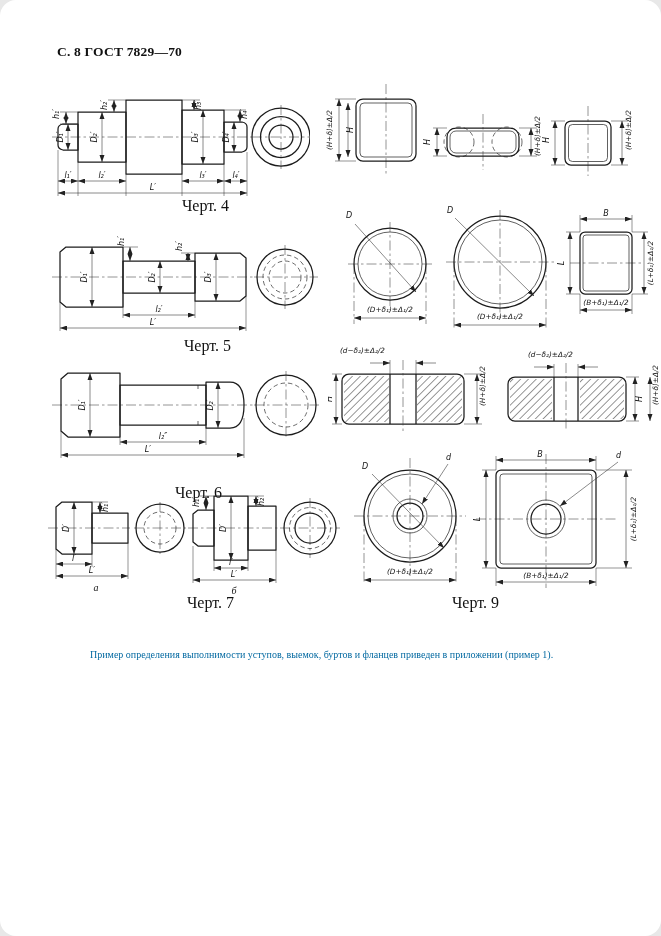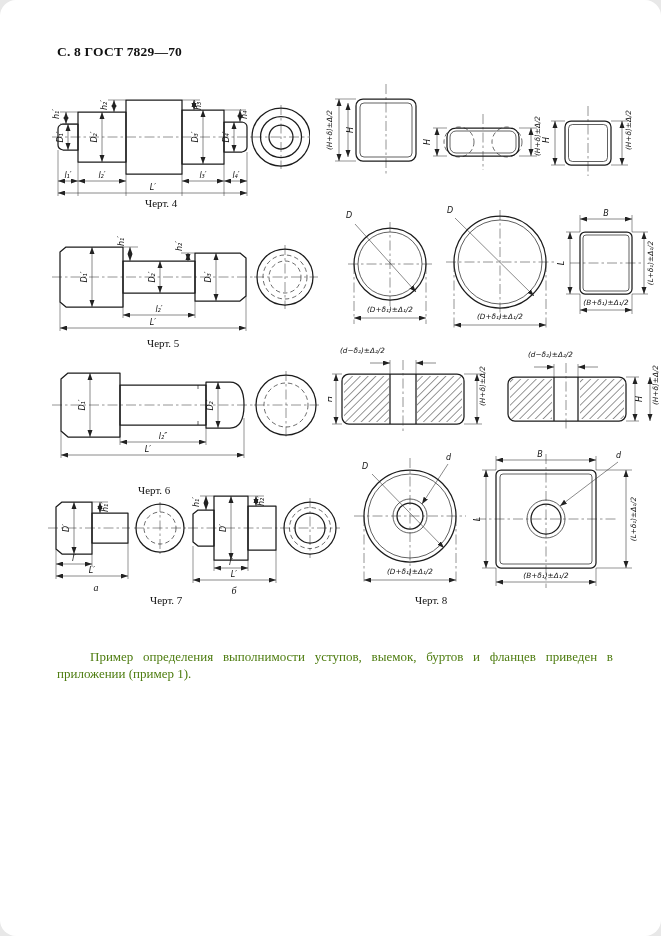--- a/index.html
+++ b/index.html
@@ -1,31 +1,31 @@
 <!DOCTYPE html>
 <html><head>
 <meta charset="utf-8">
 <style>
   html,body{margin:0;padding:0;background:#e8e8e8;}
   #page{position:relative;width:661px;height:936px;background:#ffffff;overflow:hidden;
         font-family:"Liberation Serif",serif;color:#111;border-radius:16px;}
   #header{position:absolute;left:57px;top:44px;font-weight:bold;font-size:13.5px;letter-spacing:.2px;}
-  .caption{position:absolute;width:84px;text-align:left;font-size:11px;color:#111;}
+  .caption{position:absolute;width:84px;text-align:right;font-size:16px;color:#111;}
   .fig{position:absolute;}
   .ol{fill:none;stroke:#1c1c1c;stroke-width:1.25;stroke-linejoin:round;}
   .ol2{fill:none;stroke:#1c1c1c;stroke-width:.7;}
   .dim{stroke:#2b2b2b;stroke-width:.55;fill:none;}
   .ext{stroke:#2b2b2b;stroke-width:.5;}
   .cl{stroke:#3a3a3a;stroke-width:.55;stroke-dasharray:10 3 2.5 3;fill:none;}
   .dash{fill:none;stroke:#2b2b2b;stroke-width:.7;stroke-dasharray:4.5 3;}
   text.lb{font:italic 8px "DejaVu Sans",sans-serif;fill:#111;}
   text.lf{font:italic 7.3px "DejaVu Sans",sans-serif;fill:#111;}
   text.sub{font:italic 10px "Liberation Serif",serif;fill:#111;}
   #textblock{position:absolute;left:57px;top:648px;width:556px;}
-  .para{font-size:13px;line-height:1.34;text-align:justify;text-indent:33px;margin:0;color:#4d7c0f;}
+  .para{font-size:10px;line-height:1.34;text-align:justify;text-indent:33px;margin:0;color:#0369a1;}
 </style>
 </head>
 <body>
 
 <div id="page">
 
   <svg width="0" height="0" style="position:absolute">
     <defs>
       <marker id="ae" orient="auto" markerUnits="userSpaceOnUse" markerWidth="8" markerHeight="6" refX="7" refY="2.5">
         <path d="M0,0 L7,2.5 L0,5 Z" fill="#222"></path>
@@ -394,19 +394,19 @@
       <line class="ext" x1="268" y1="26" x2="304" y2="26"></line>
         <line class="ext" x1="268" y1="124" x2="304" y2="124"></line>
       <line class="dim" x1="298" y1="26" x2="298" y2="124" marker-start="url(#as)" marker-end="url(#ae)"></line>
       <text class="lf" x="308" y="75" text-anchor="middle" transform="rotate(-90 308 75)">(L+δ₁)±Δ₁/2</text>
       <line class="ext" x1="168" y1="124" x2="168" y2="142"></line>
         <line class="ext" x1="268" y1="124" x2="268" y2="142"></line>
       <line class="dim" x1="168" y1="138" x2="268" y2="138" marker-start="url(#as)" marker-end="url(#ae)"></line>
       <text class="lf" x="218" y="134" text-anchor="middle">(B+δ₁)±Δ₁/2</text>
     </g>
   </svg>
-  <div class="caption" style="left:415px;top:594px">Черт. 8</div>
+  <div class="caption" style="left:415px;top:594px">Черт. 9</div>
 
   <div id="textblock">
     <p class="para">Пример определения выполнимости уступов, выемок, буртов и фланцев приведен в приложении (пример 1).</p>
   </div>
 
 </div>
 
 </body></html>

